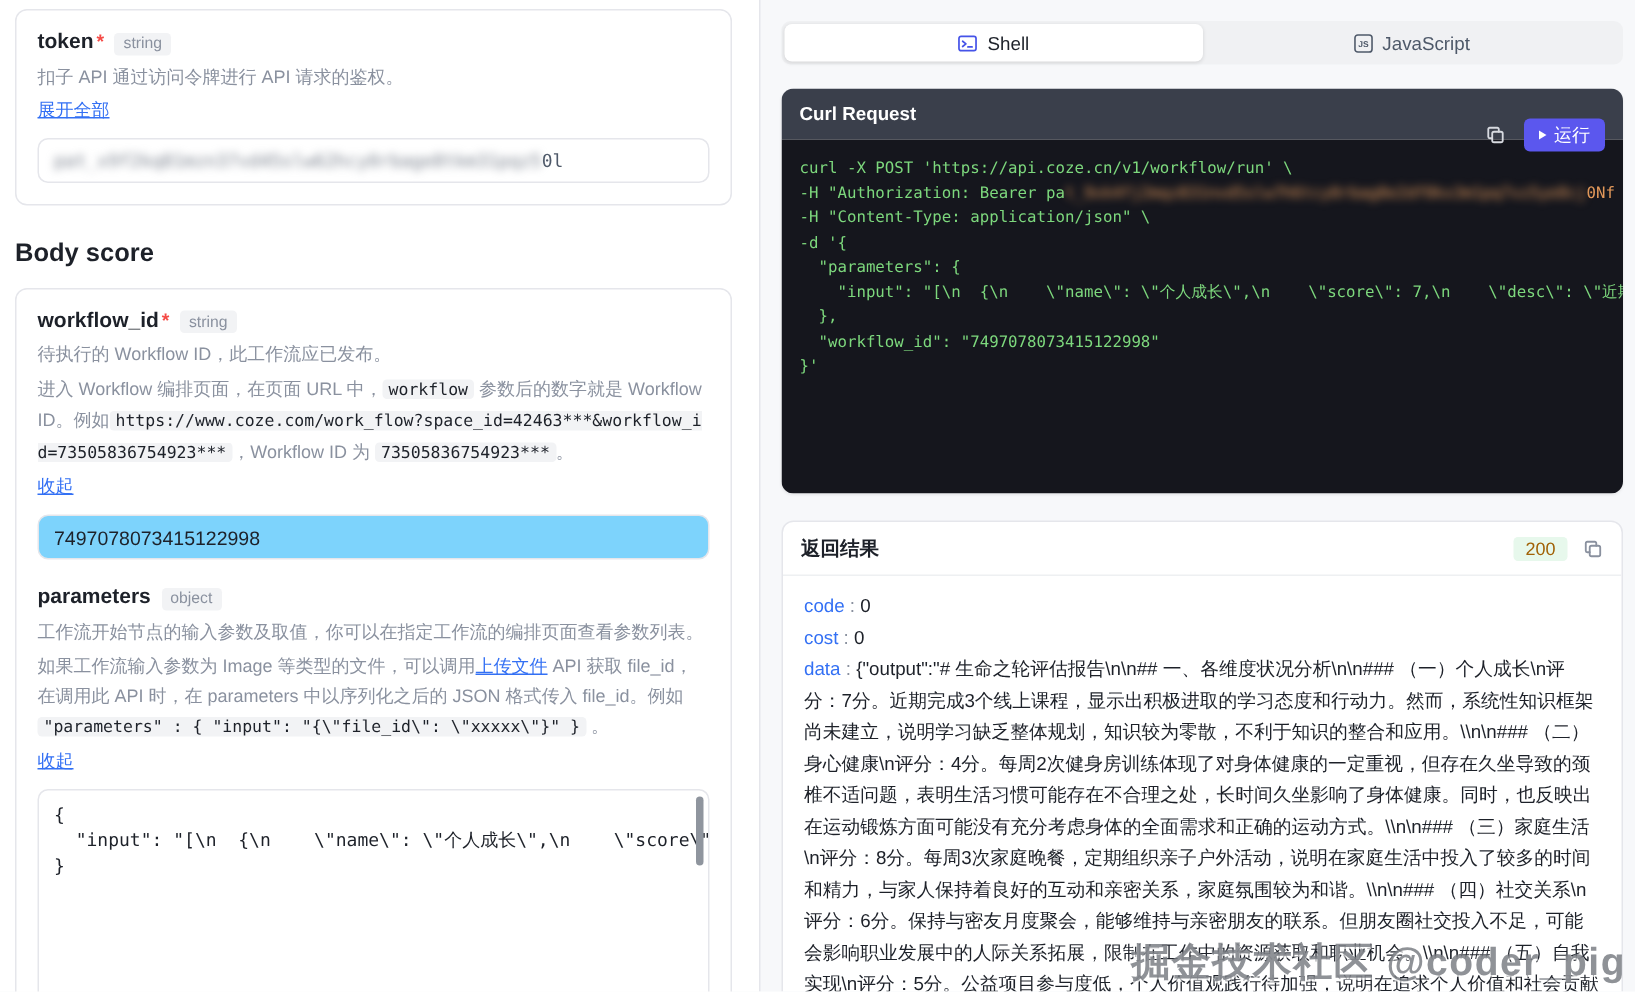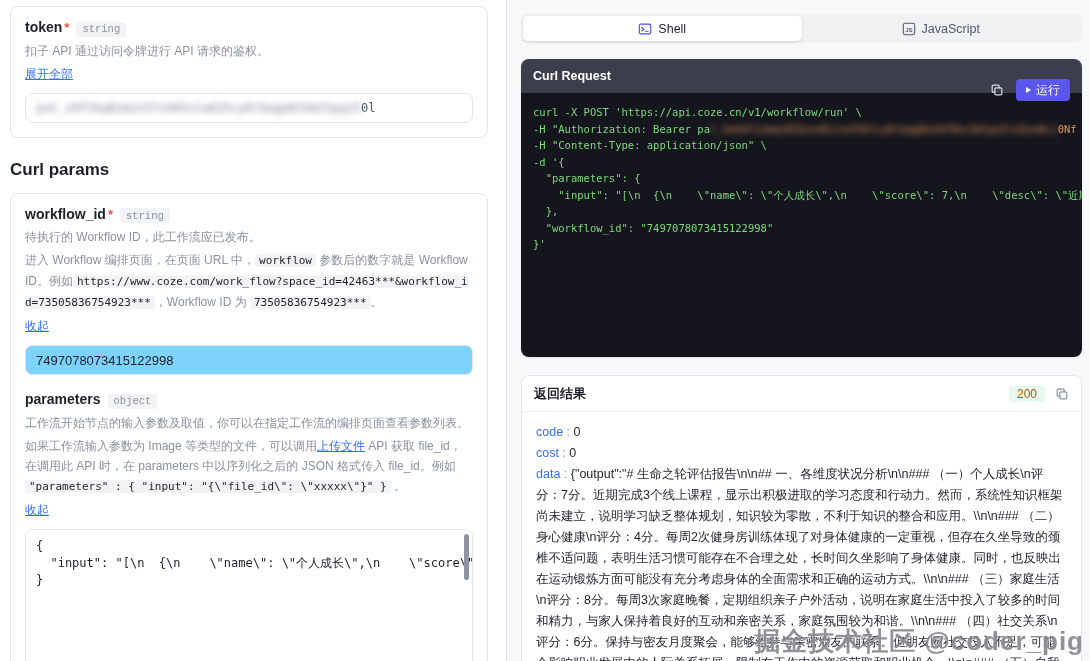--- a/index.html
+++ b/index.html
@@ -12,21 +12,21 @@
   .page { display: flex; height: 100%; }
 
   
   .left-col { flex: 0 0 506px; width: 506px; padding: 6px 18px 0 10px; background: #fff; }
   .sec-title { font-size: 17px; font-weight: 700; margin: 0 0 13px; color: #1d2129; }
   .card { border: 1px solid #e5e6eb; border-radius: 8px; background: #fff; padding: 12px 14px 14px; margin-bottom: 22px; }
   .field { margin-bottom: 16px; }
   .field-head { display: flex; align-items: baseline; gap: 7px; margin-bottom: 4px; }
   .fname { font-size: 14px; font-weight: 700; }
   .req { color: #f54a45; font-weight: 700; font-size: 13px; margin-left: -5px; }
-  .badge { font-size: 10.5px; color: #8a919f; background: #f2f3f5; border-radius: 3px; padding: 1.5px 6px; font-family: Liberation Mono, monospace; }
+  .badge { font-size: 10.5px; color: #8a919f; background: #f2f3f5; border-radius: 3px; padding: 1.5px 6px; }
   .desc, .para { font-size: 12px; color: #8a919f; line-height: 20px; margin: 0 0 3px; }
   a.link { font-size: 12px; color: #3370f4; text-decoration: underline; cursor: pointer; }
   .link-row { margin: 2px 0 10px; }
   .icode {
     font-family: "DejaVu Sans Mono", "Liberation Mono", monospace;
     font-size: 11px; background: #f2f3f5; border-radius: 3px; padding: 0 4px;
     color: #1d2129; word-break: break-all;
   }
   .input-box {
     border: 1px solid #e5e6eb; border-radius: 7px; height: 30px;
@@ -66,21 +66,21 @@
   .code-title { color: #fff; font-size: 12.5px; font-weight: 600; }
   .head-actions { display: flex; align-items: center; gap: 12px; margin-top: 28px; }
   .copy-btn { display: flex; cursor: pointer; color: #d7dae0; }
   .copy-btn.gray { color: #8a919f; }
   .run-btn {
     display: flex; align-items: center; gap: 5px; background: #5b57ee; border: none;
     border-radius: 4px; color: #fff; height: 22px; padding: 0 10px; font-size: 12px;
     cursor: pointer; font-family: inherit;
   }
   .play-tri { width: 0; height: 0; border-left: 5px solid #fff; border-top: 3.5px solid transparent; border-bottom: 3.5px solid transparent; }
-  .code-body { background: #15161d; height: 264px; padding: 11px 12px; overflow: hidden; }
+  .code-body { background: #15161d; height: 236px; padding: 11px 12px; overflow: hidden; }
   .cl { font: 10.5px/16.5px "DejaVu Sans Mono", "Liberation Mono", monospace; color: #7dd87d; white-space: pre; }
   .ob { color: #e2985a; filter: blur(3px); }
   .ot { color: #e2985a; }
 
   .resp-panel { background: #fff; border: 1px solid #e5e6eb; border-radius: 8px; overflow: hidden; }
   .resp-head { display: flex; align-items: center; justify-content: space-between; padding: 9px 12px 8px; border-bottom: 1px solid #eef0f2; }
   .resp-title { font-size: 13px; font-weight: 600; }
   .resp-actions { display: flex; align-items: center; gap: 10px; }
   .status-badge { background: #e7f8ec; color: #a16207; border-radius: 3px; font-size: 12px; padding: 1px 8px; }
   .resp-body { padding: 10px 14px 0; font-size: 12.5px; line-height: 21px; color: #1d2129; }
@@ -111,21 +111,21 @@
       <p class="desc">扣子 API 通过访问令牌进行 API 请求的鉴权。</p>
       <div class="link-row">
         <a class="link">展开全部</a>
       </div>
       <div class="input-box">
         <span class="masked">pat_x9f2kq81mzn37vd45slw62hcy0rbage8tkm31pqz5</span>
           <span class="masked-tail">0l</span>
       </div>
     </div>
 
-    <h2 class="sec-title">Curl params</h2>
+    <h2 class="sec-title">Body score</h2>
 
     <div class="card">
 
       <div class="field">
         <div class="field-head">
           <span class="fname">workflow_id</span>
             <span class="req">*</span>
           <span class="badge">string</span>
         </div>
         <p class="desc">待执行的 Workflow ID，此工作流应已发布。</p>

